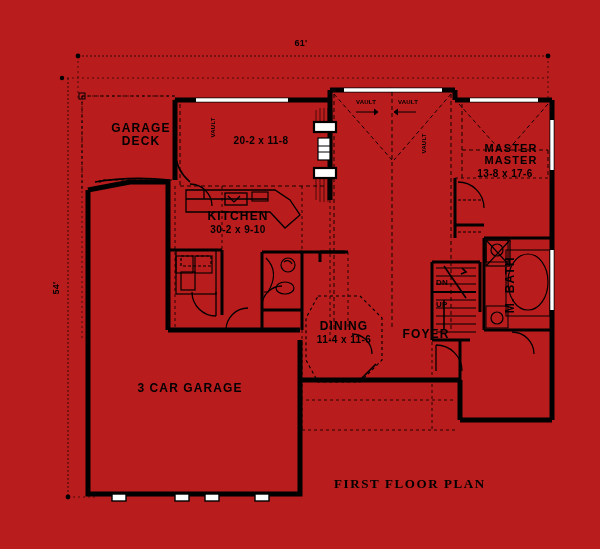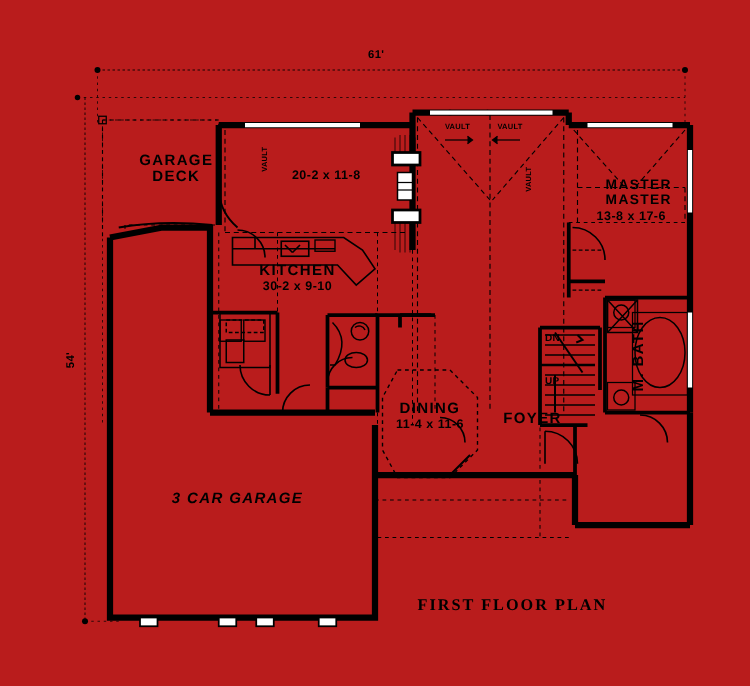--- a/index.html
+++ b/index.html
@@ -380,27 +380,27 @@
 
   <div class="lbl" style="left:302px; top:320px; width:84px;">
     <span class="rm-name">DINING</span>
     <span class="rm-dim">11-4 x 11-6</span>
   </div>
 
   <div class="lbl" style="left:396px; top:328px; width:60px;">
     <span class="rm-name">FOYER</span>
   </div>
 
-  <div class="lbl" style="left:120px; top:392px; width:140px;font-style:italic;">
+  <div class="lbl" style="left:120px; top:382px; width:140px;">
     <span class="rm-name">3 CAR GARAGE</span>
   </div>
 
   <div class="lbl tiny" style="left:350px; top:99px; width:32px;">VAULT</div>
   <div class="lbl tiny" style="left:392px; top:99px; width:32px;">VAULT</div>
   <div class="lbl tiny rot-90" style="left:197px; top:124px; width:32px;">VAULT</div>
   <div class="lbl tiny rot-90" style="left:408px; top:140px; width:32px;">VAULT</div>
 
-  <div class="stair-lbl" style="left:436px; top:266px;">DN</div>
+  <div class="stair-lbl" style="left:436px; top:278px;">DN</div>
   <div class="stair-lbl" style="left:436px; top:300px;">UP</div>
 
   <div class="title-lbl" style="left:334px; top:476px;">FIRST FLOOR PLAN</div>
 
 </div>
 
 </body></html>

